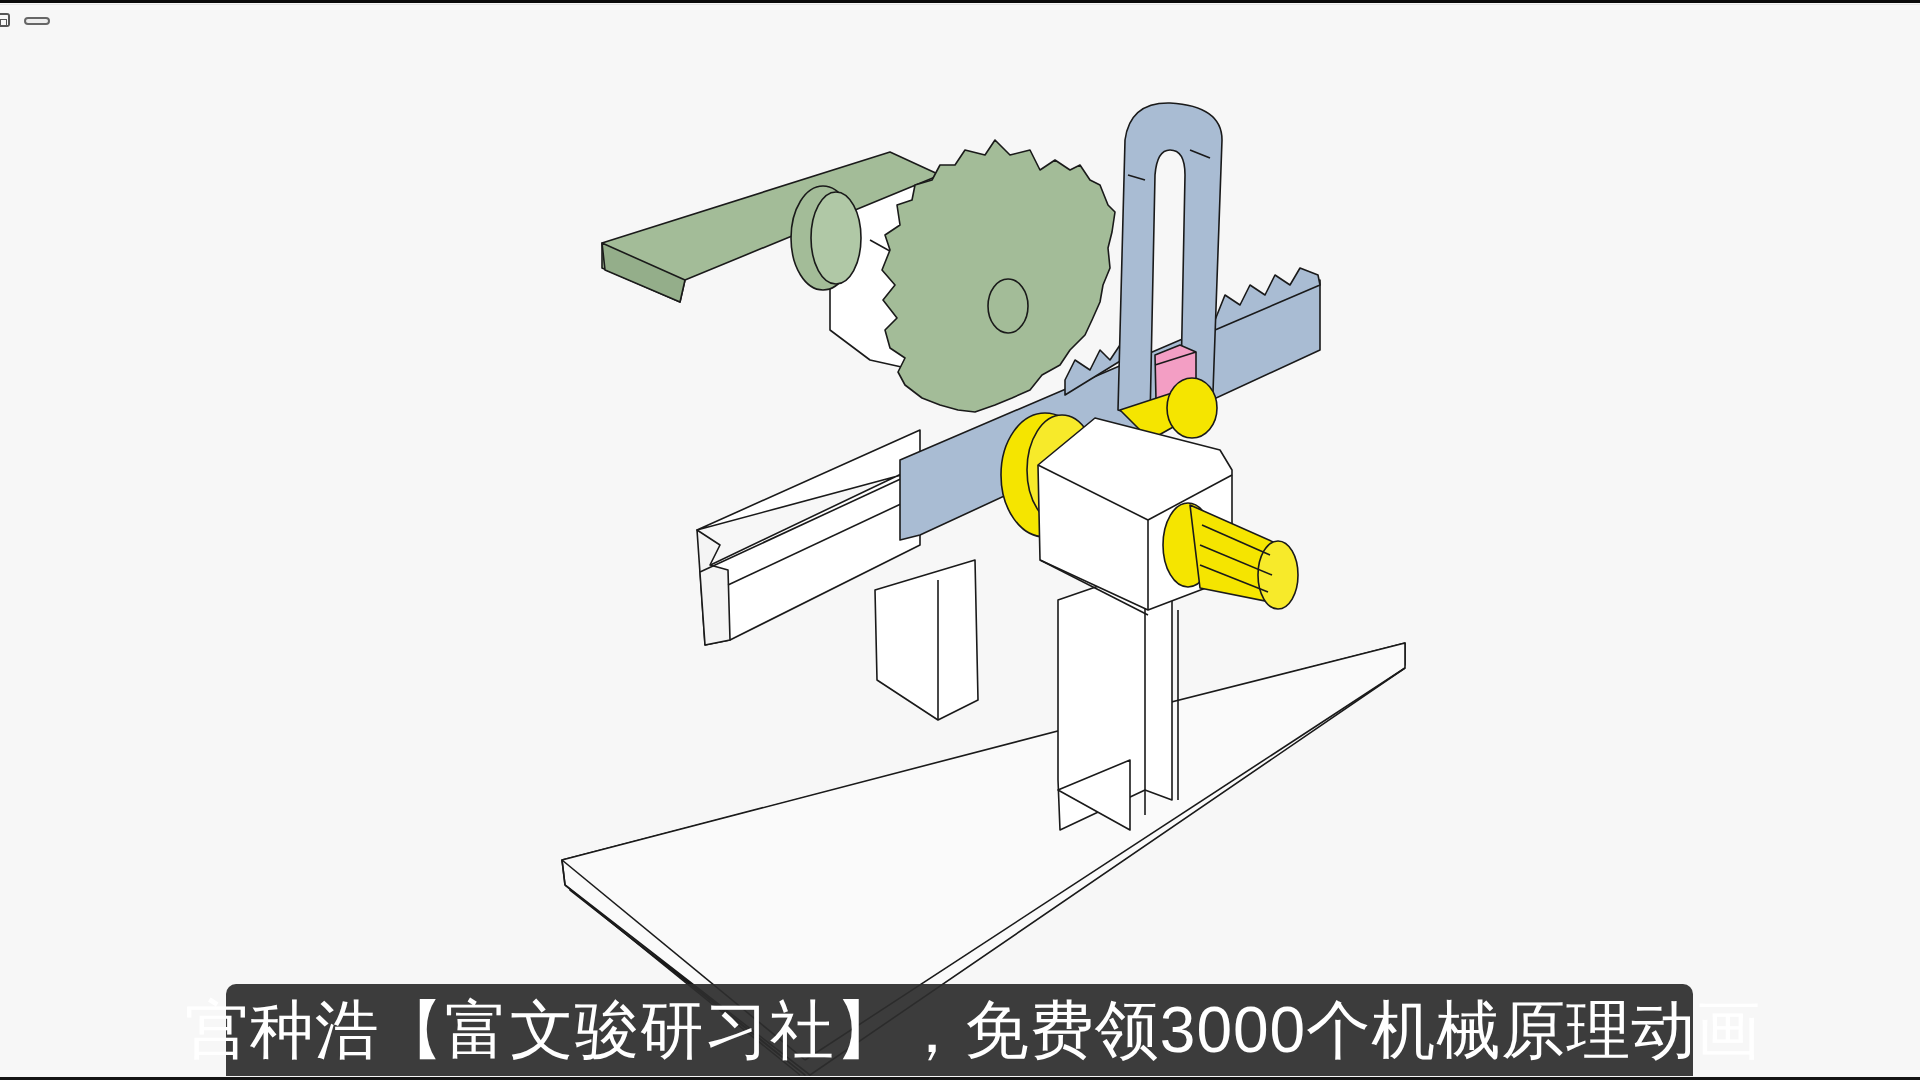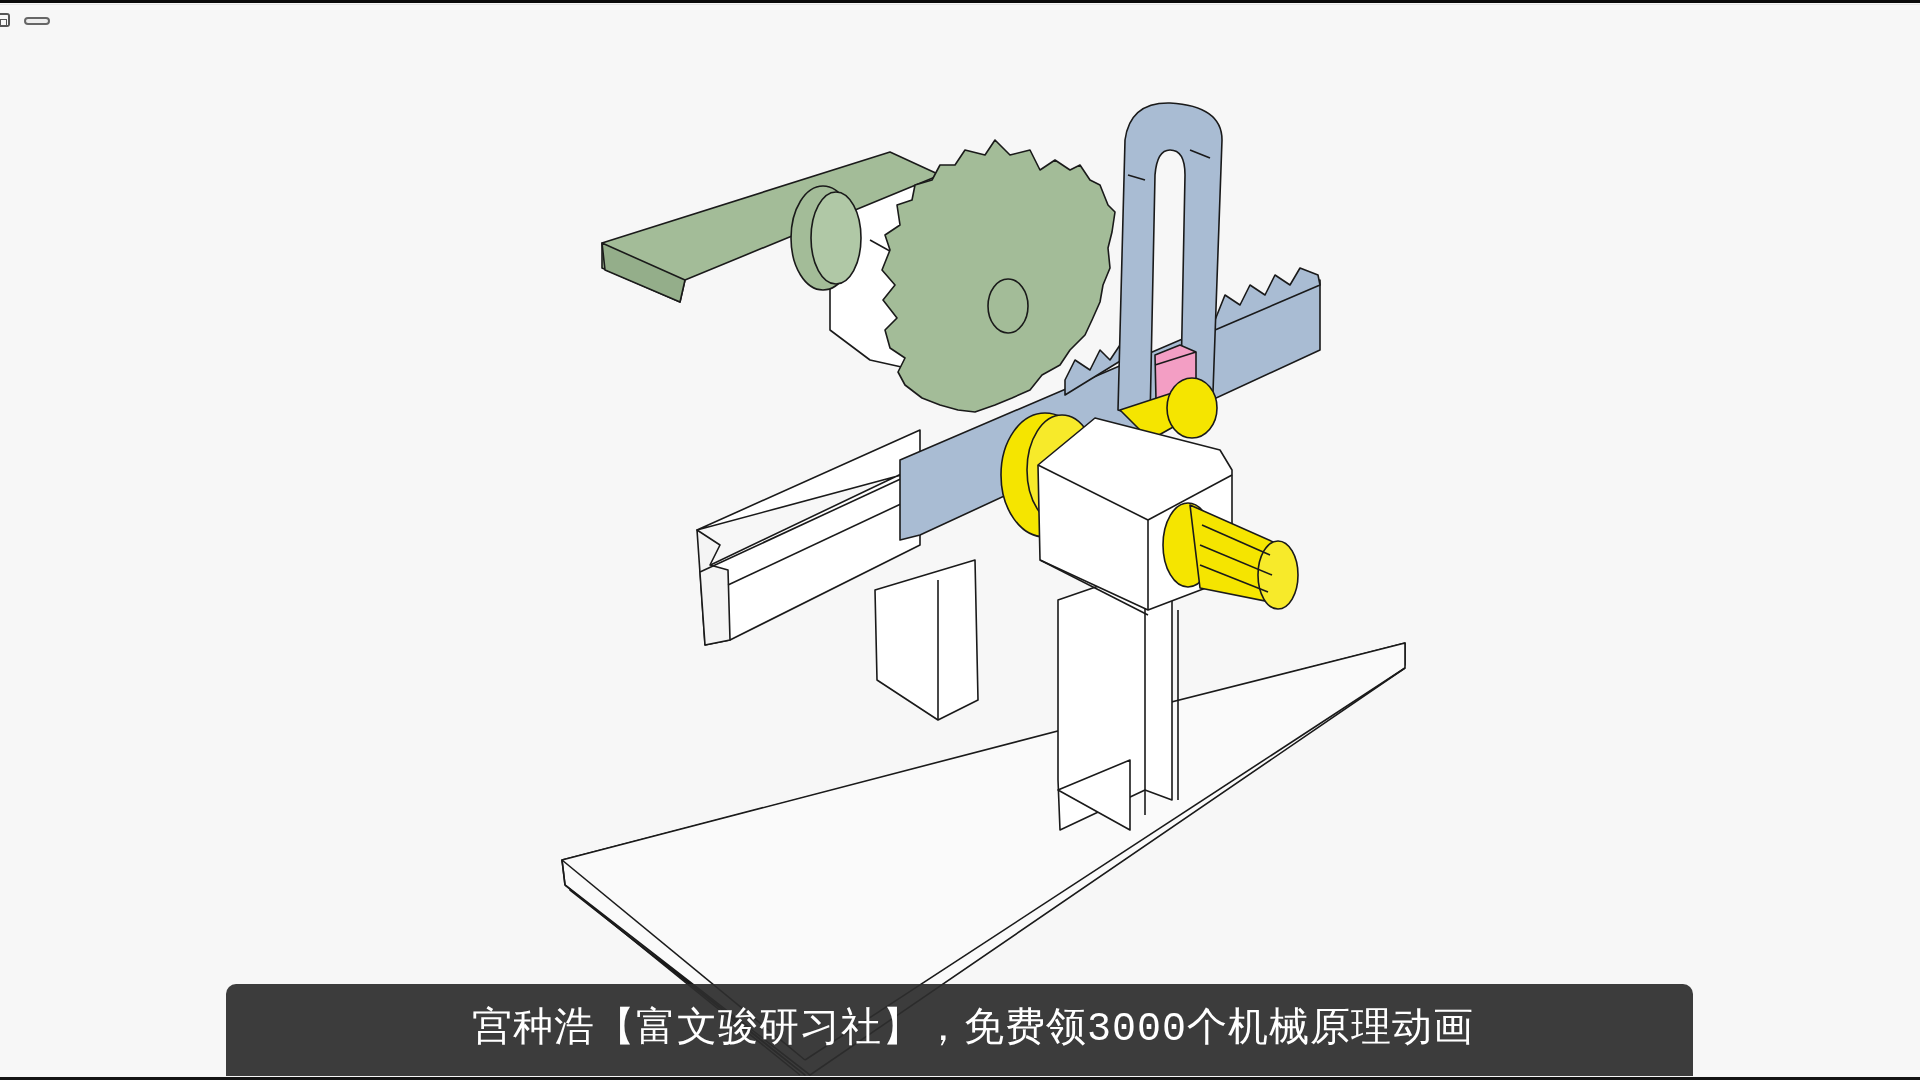--- a/index.html
+++ b/index.html
@@ -16,22 +16,22 @@
   .restore-icon { width: 10px; height: 14px; border: 2px solid #555; border-left: none; border-radius: 0 3px 3px 0; box-sizing: border-box; position: relative; }
   .restore-icon::after { content: ""; position: absolute; left: 0; top: 4px; width: 5px; height: 5px; border: 1.5px solid #555; }
   .minimize-icon { width: 26px; height: 8px; border: 2px solid #666; border-radius: 4px; box-sizing: border-box; background: #eee; margin-top: 2px; }
   .scene { position: absolute; left: 0; top: 0; width: 1920px; height: 1080px; }
   .subtitle-bar {
     position: absolute; left: 226px; top: 984px; width: 1467px; height: 92px;
     background: rgba(45,45,45,0.93); border-radius: 10px 10px 0 0;
     display: flex; align-items: center; justify-content: center;
   }
   .subtitle-text {
-    color: #ffffff; font-size: 40px; letter-spacing: 1px; white-space: nowrap;
-    font-family: Liberation Mono, monospace; line-height: 1; margin-left: 27px;
+    color: #ffffff; font-size: 64px; letter-spacing: 1px; white-space: nowrap;
+    font-family: Liberation Sans, sans-serif; line-height: 1; margin-left: 27px;
   }
 </style>
 </head>
 <body>
 
 <div class="top-border"></div>
 <div class="top-sub"></div>
 
 <div class="win-icons">
   <span class="restore-icon"></span>

